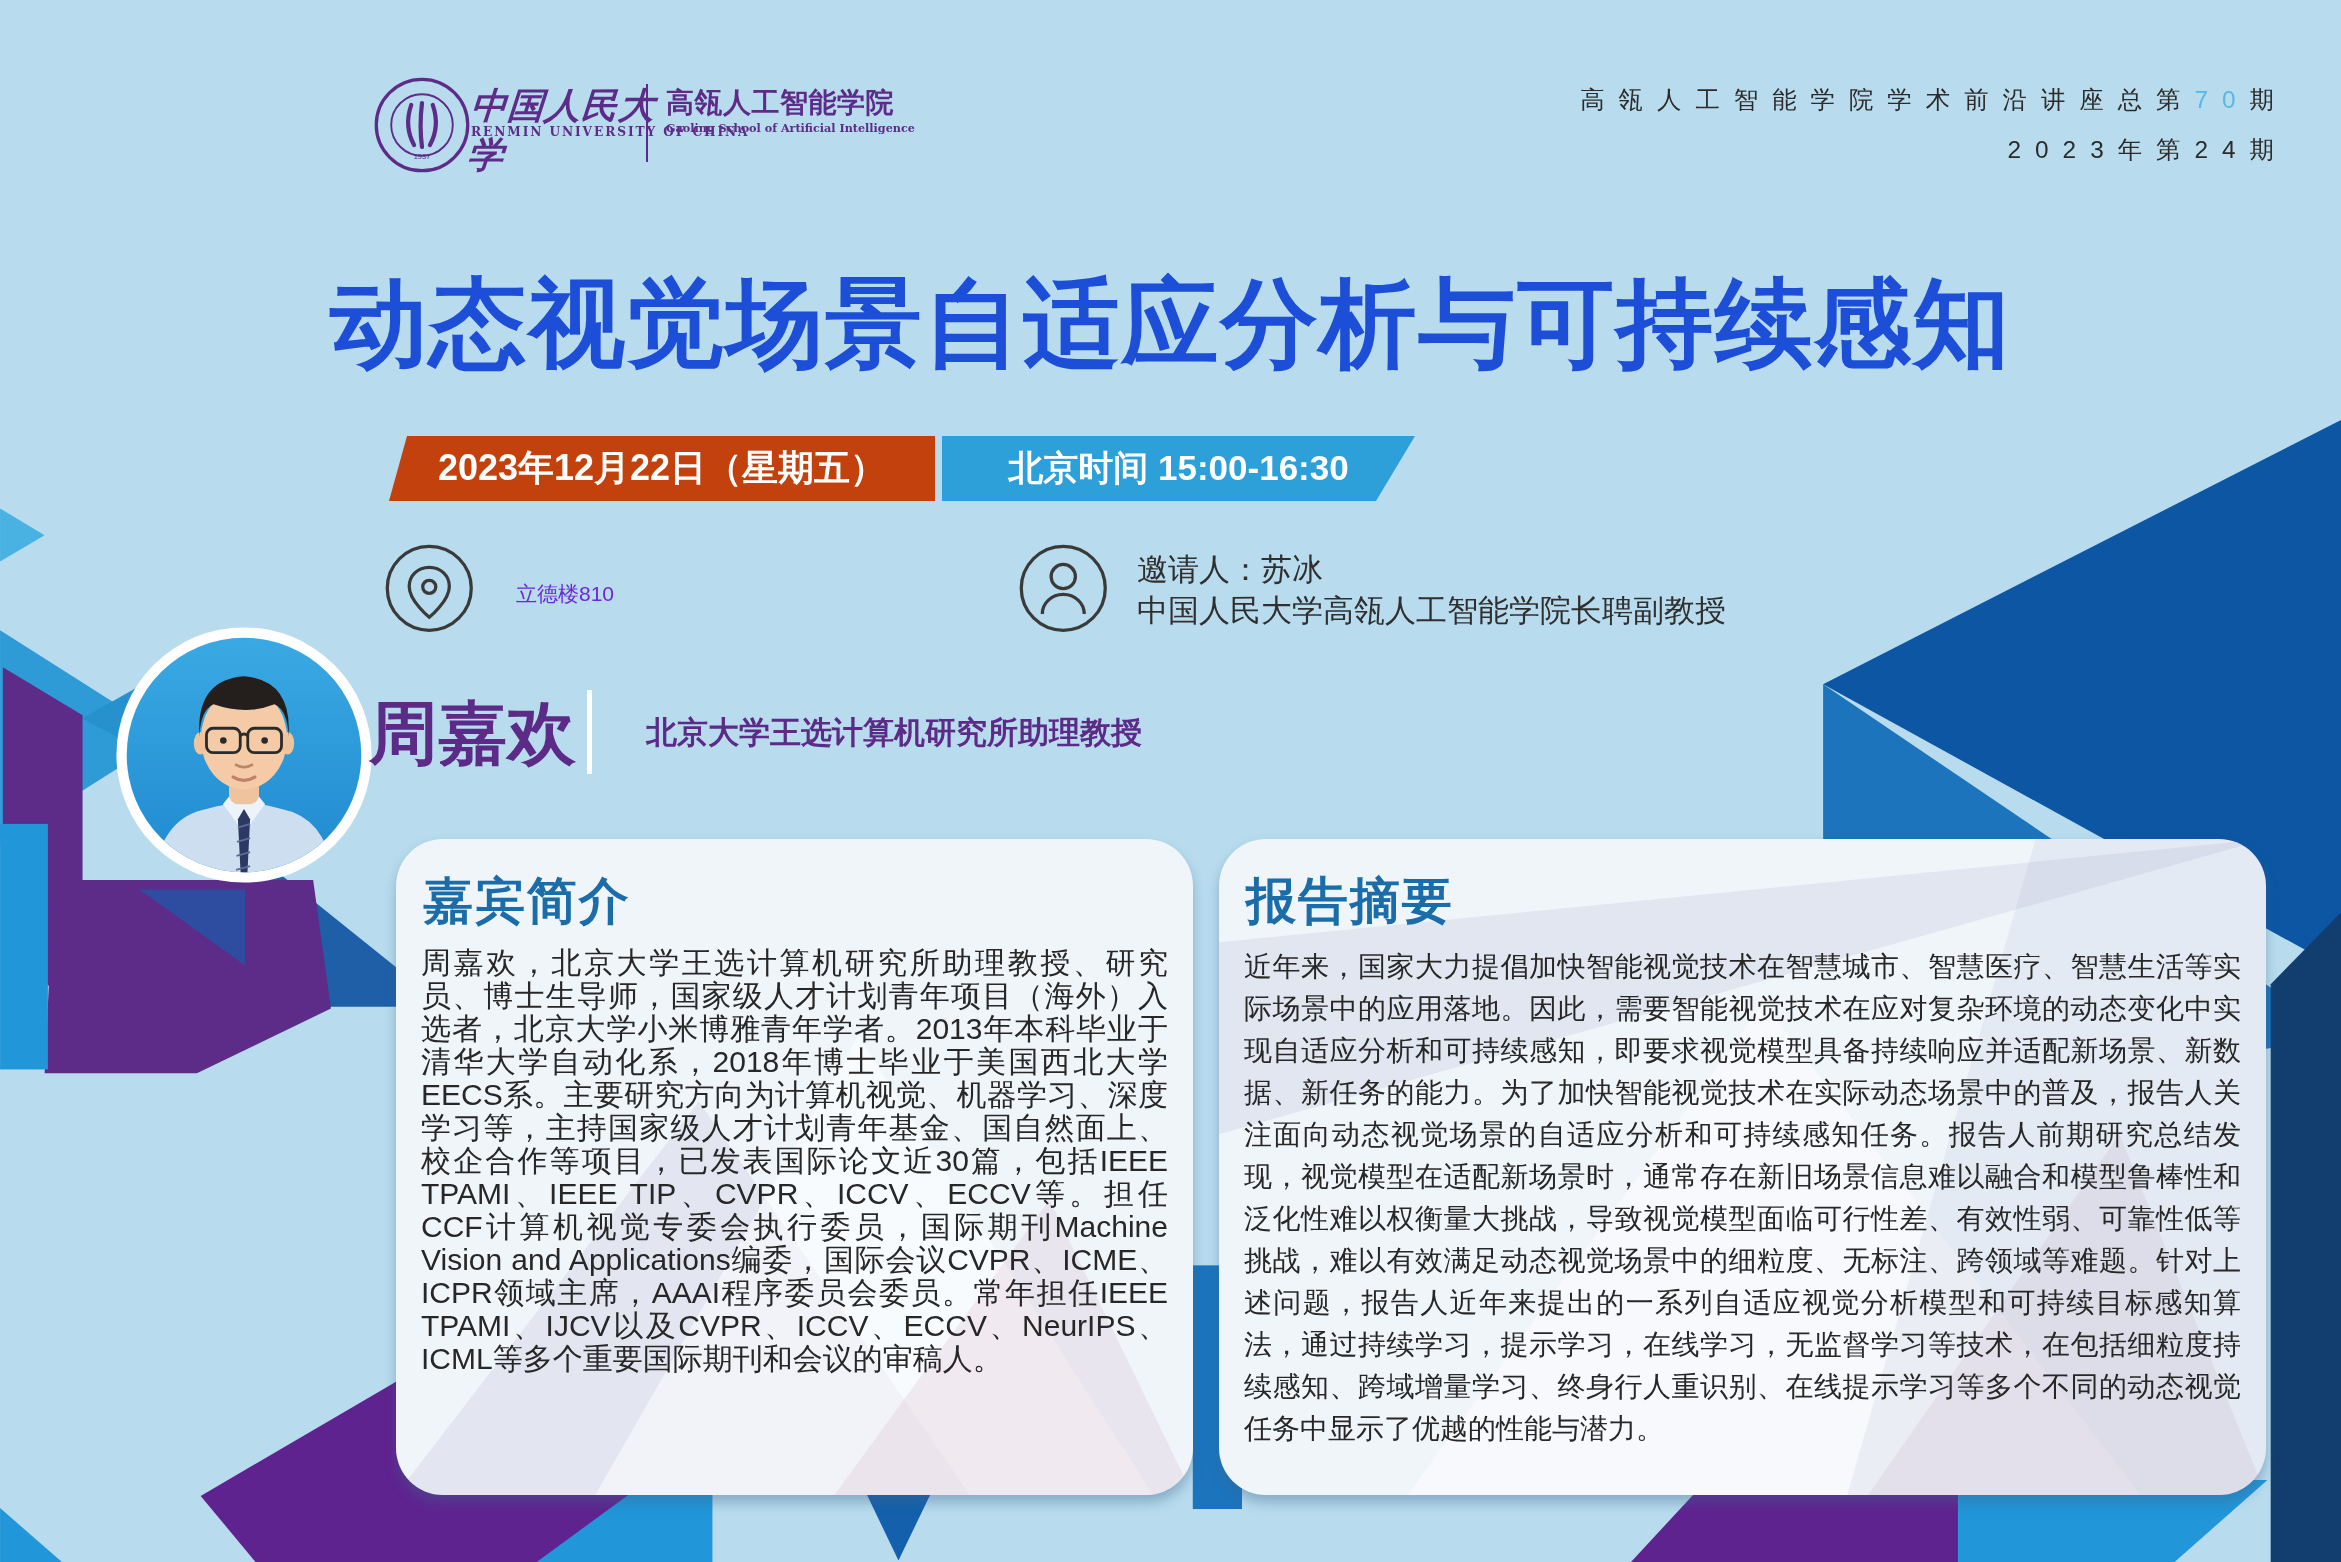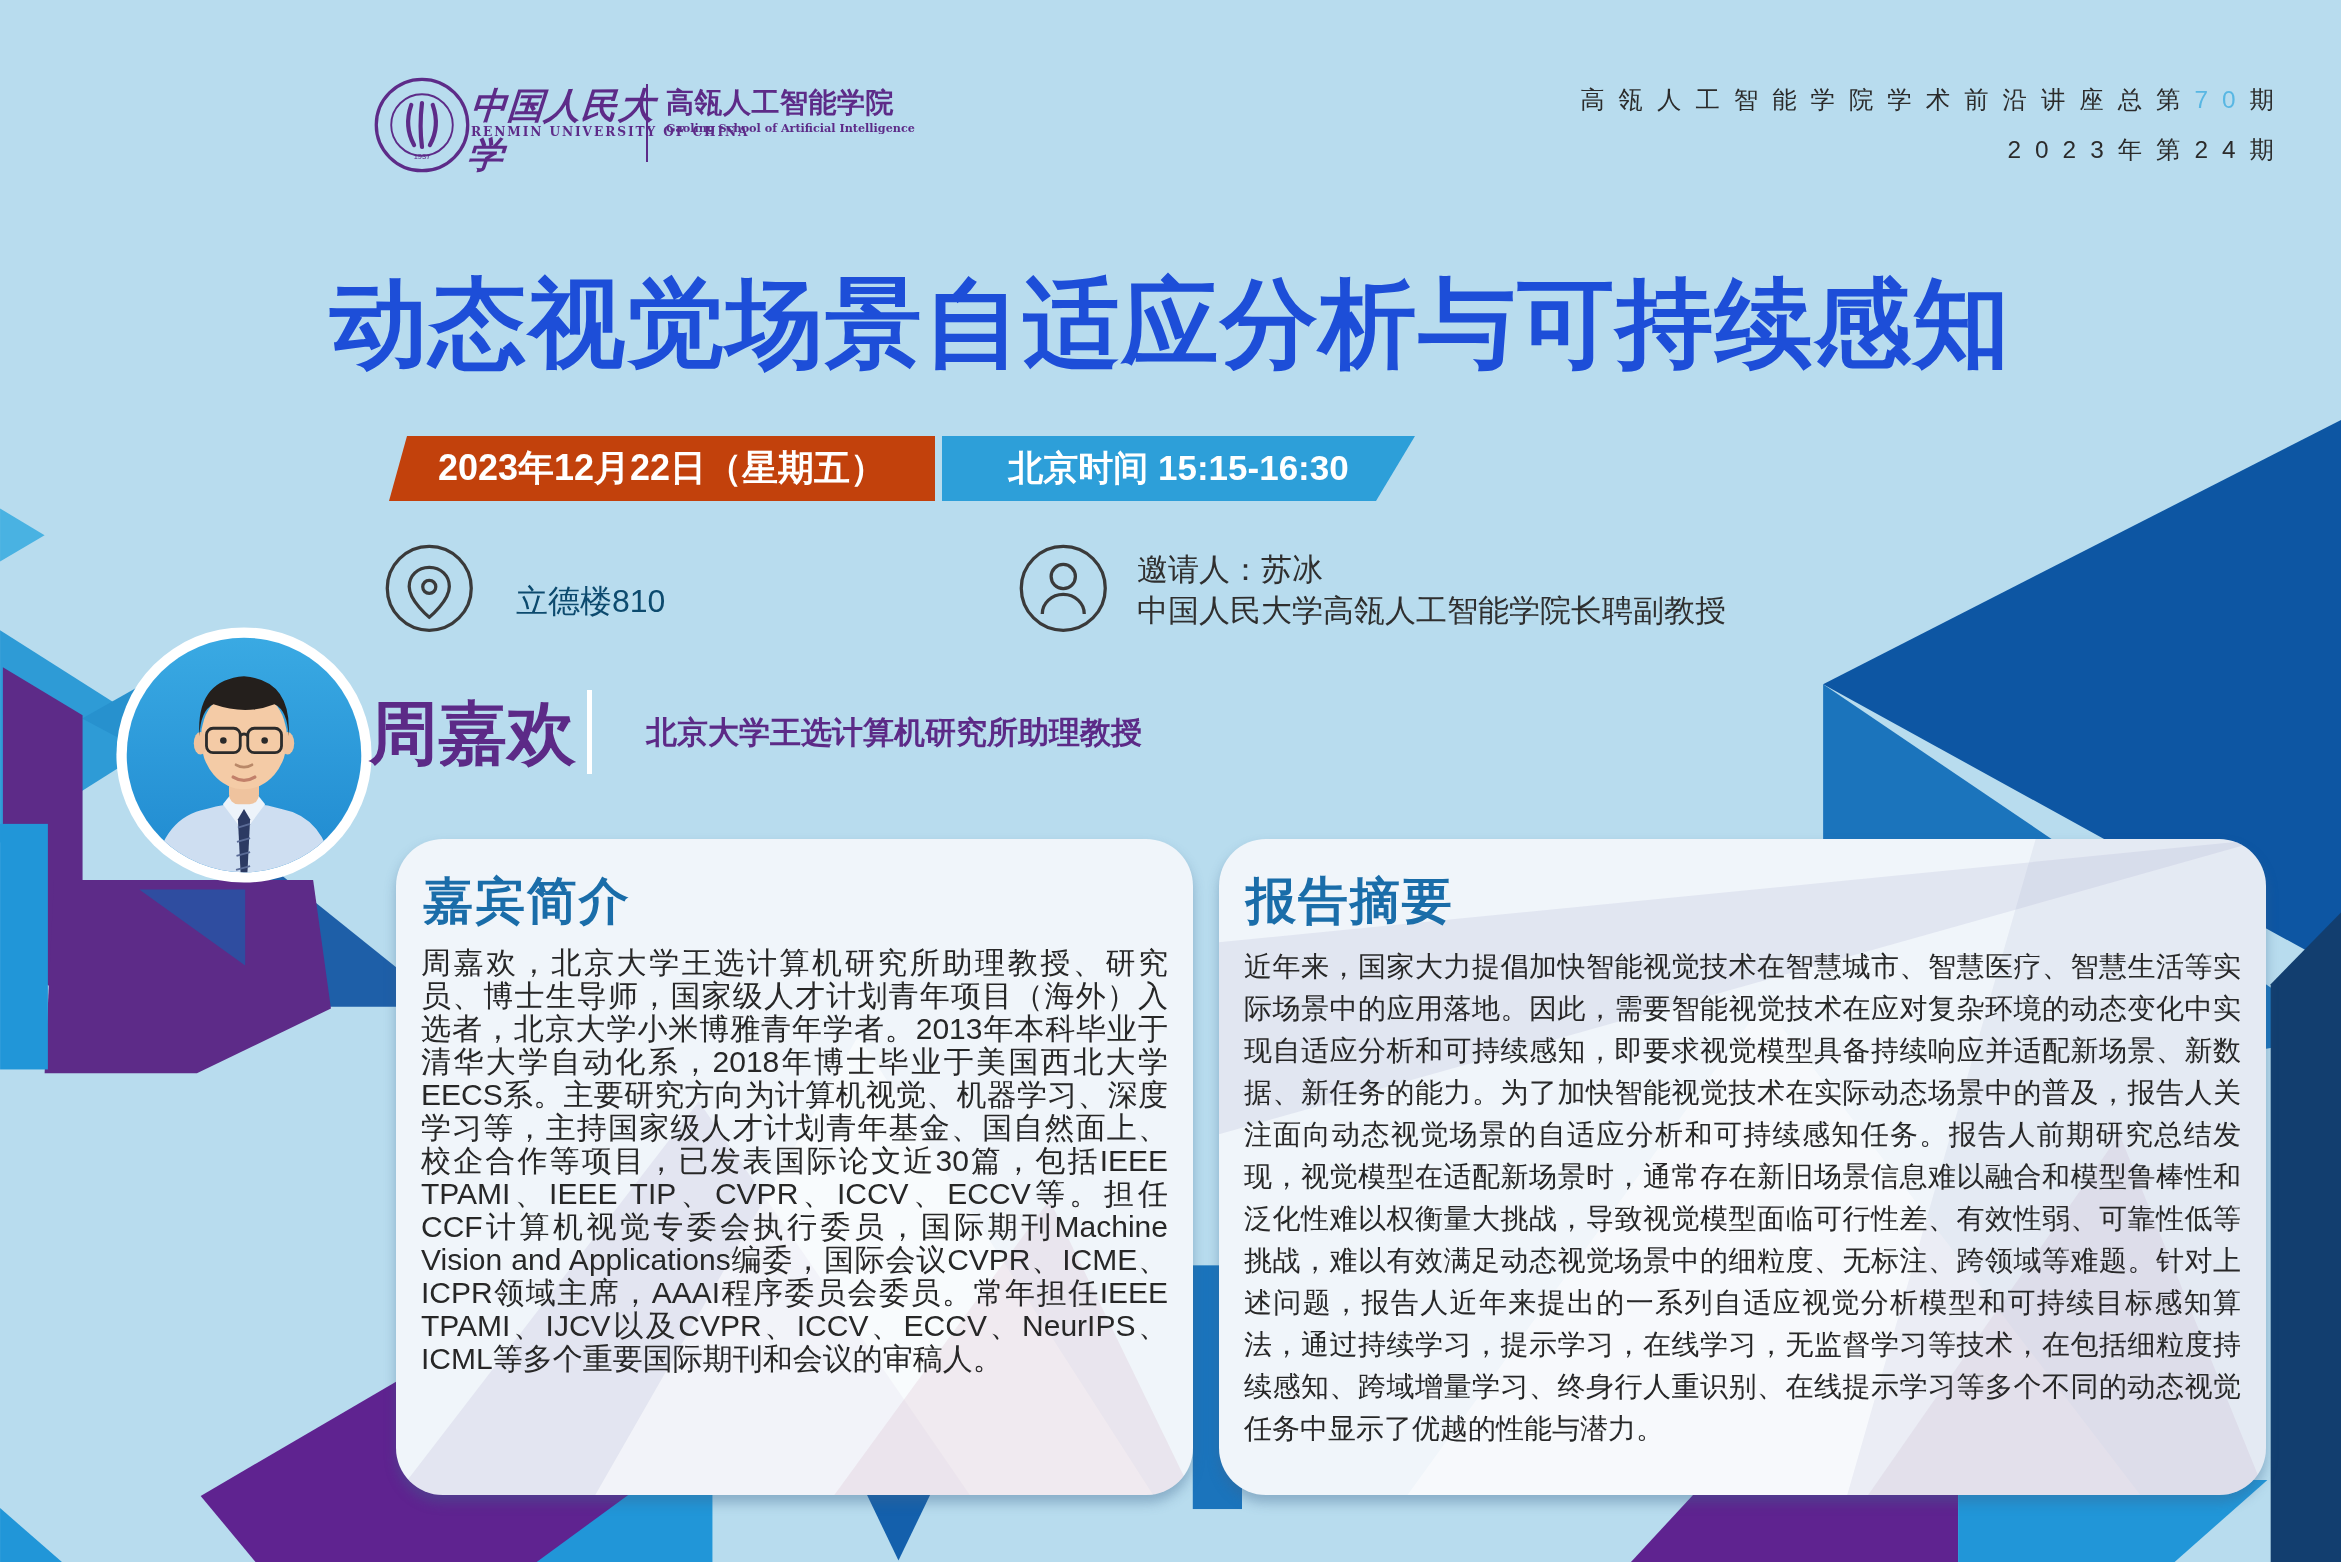--- a/index.html
+++ b/index.html
@@ -51,21 +51,21 @@
     color:#fff;font-size:36px;font-weight:bold;
   }
   .banner-time{
     left:942px;top:436px;width:473px;height:65px;background:#2D9FD9;
     clip-path:polygon(0 0,100% 0,calc(100% - 39px) 100%,0 100%);
     display:flex;align-items:center;justify-content:center;
     color:#fff;font-size:35px;font-weight:bold;
   }
 
   
-  .loc-text{left:516px;top:580px;font-size:32px;color:#0c4a6e;}
+  .loc-text{left:516px;top:580px;font-size:21px;color:#6d28d9;}
   .inviter{left:1137px;top:549px;font-size:31px;color:#2F2F2F;line-height:41px;}
 
   
   .spk-name{left:369px;top:688px;font-size:69px;font-weight:900;color:#5C2A87;}
   .spk-divider{left:587px;top:690px;width:4.7px;height:84px;background:#ffffff;}
   .spk-affil{left:614px;top:712px;font-size:31px;font-weight:bold;color:#5C2A87;margin-left:32px;}
 
   
   .card{
     position:absolute;top:839px;height:656px;background:#F0F5FA;
@@ -136,21 +136,21 @@
     <div class="l1"><span>高瓴人工智能学院学术前沿讲座总第</span><span class="num">70</span><span>期</span></div>
     <div class="l2">2023年第24期</div>
   </div>
 
   <div class="abs title">动态视觉场景自适应分析与可持续感知</div>
 
   <div class="abs banner-date">
     <span>2023年12月22日（星期五）</span>
   </div>
   <div class="abs banner-time">
-    <span>北京时间 15:15-16:30</span>
+    <span>北京时间 15:00-16:30</span>
   </div>
 
   <svg class="abs" style="left:384px;top:543px;" width="91" height="91" viewBox="0 0 195 195">
     <circle cx="97" cy="97" r="90" class="icon-stroke"></circle>
     <path class="icon-stroke" d="M97,52 c-25,0 -43,18 -43,41 c0,31 43,66 43,66 c0,0 43,-35 43,-66 c0,-23 -18,-41 -43,-41 z"></path>
     <circle cx="97" cy="94" r="14" class="icon-stroke"></circle>
   </svg>
   <div class="abs loc-text">立德楼810</div>
 
   <svg class="abs" style="left:1018px;top:543px;" width="91" height="91" viewBox="0 0 195 195">

